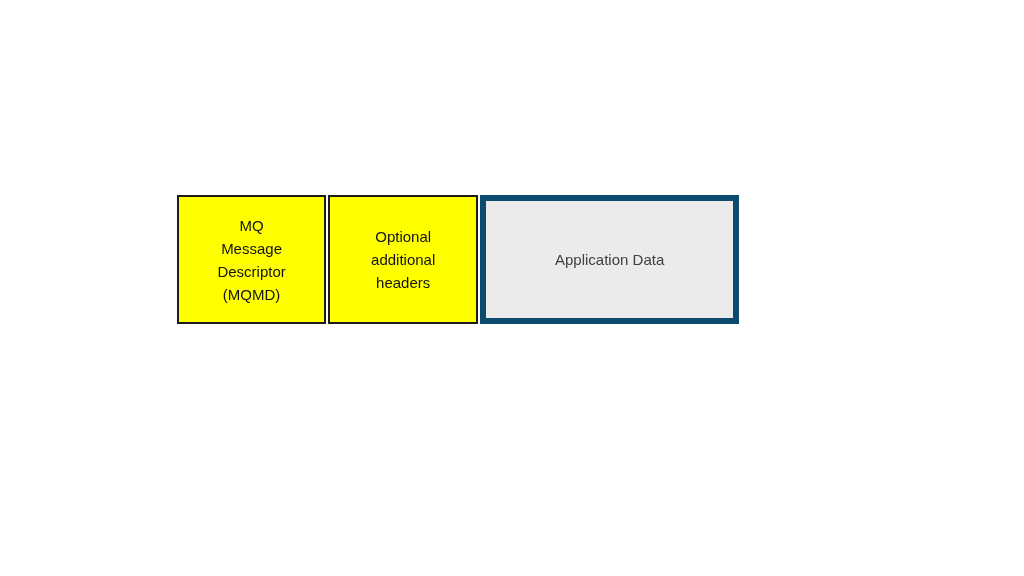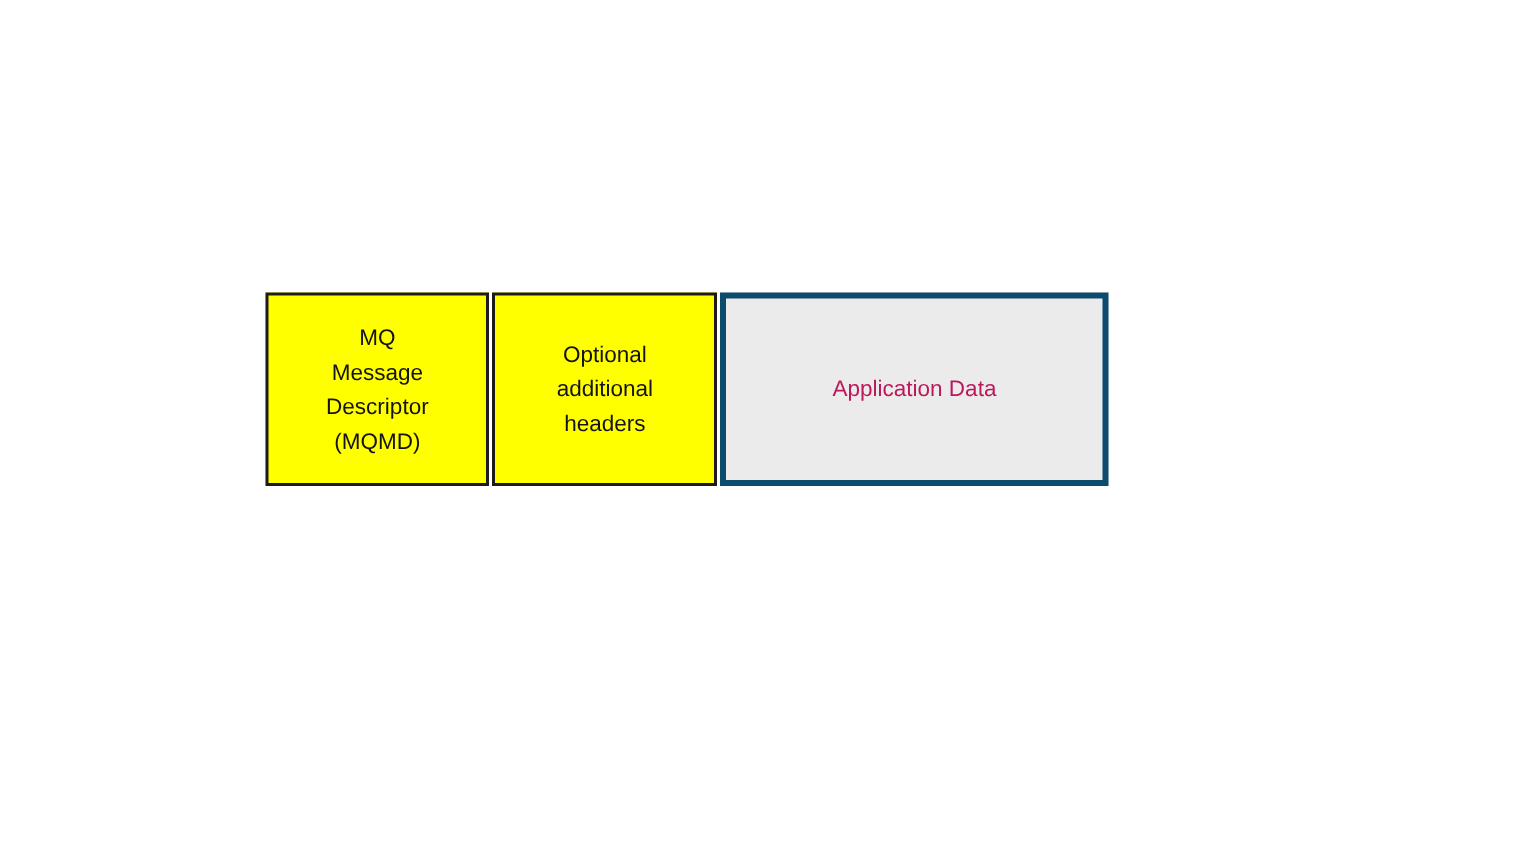--- a/index.html
+++ b/index.html
@@ -36,22 +36,22 @@
   }
   .box + .box { margin-left: -2px; }
   .box-yellow {
     background: #ffff00;
     border: 2px solid #1c1c1c;
     color: #141414;
     padding: 0 26px;
   }
   .box-gray {
     background: #ebebeb;
-    border: 4px solid #0c4a6e;
-    color: #be185d;
+    border: 6px solid #0c4a6e;
+    color: #404040;
     padding: 0 12px;
   }
   .w1 { width: 153px; }
   .w2 { width: 154px; }
   .w3 { width: 268px; }
 </style>
 </head>
 <body>
 
 <div class="canvas">

